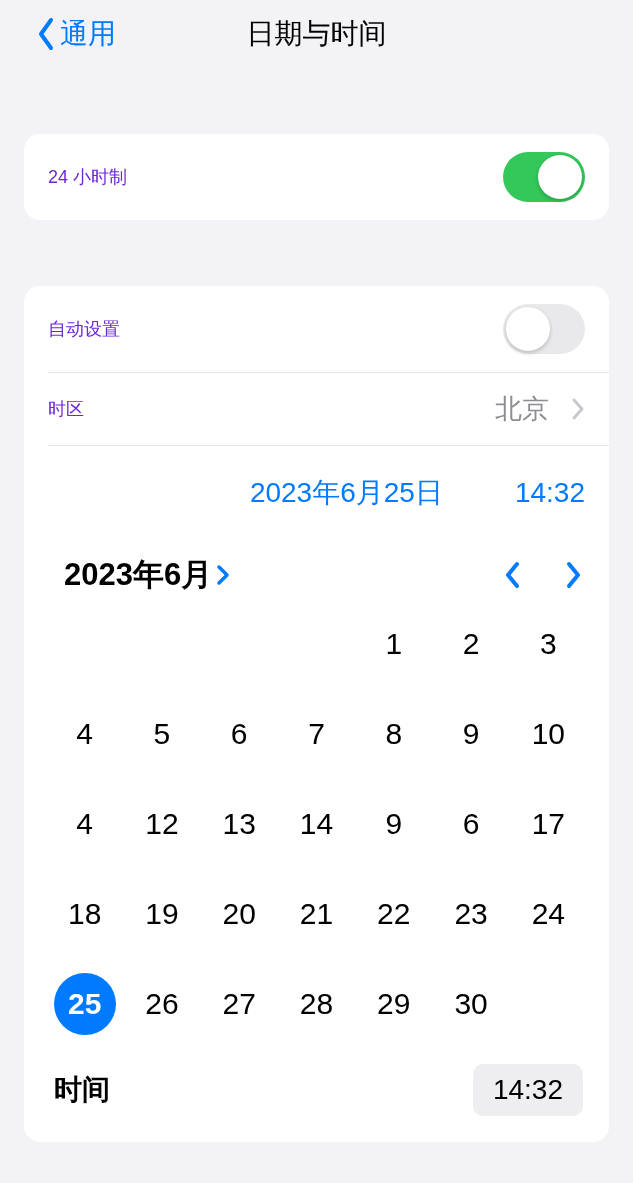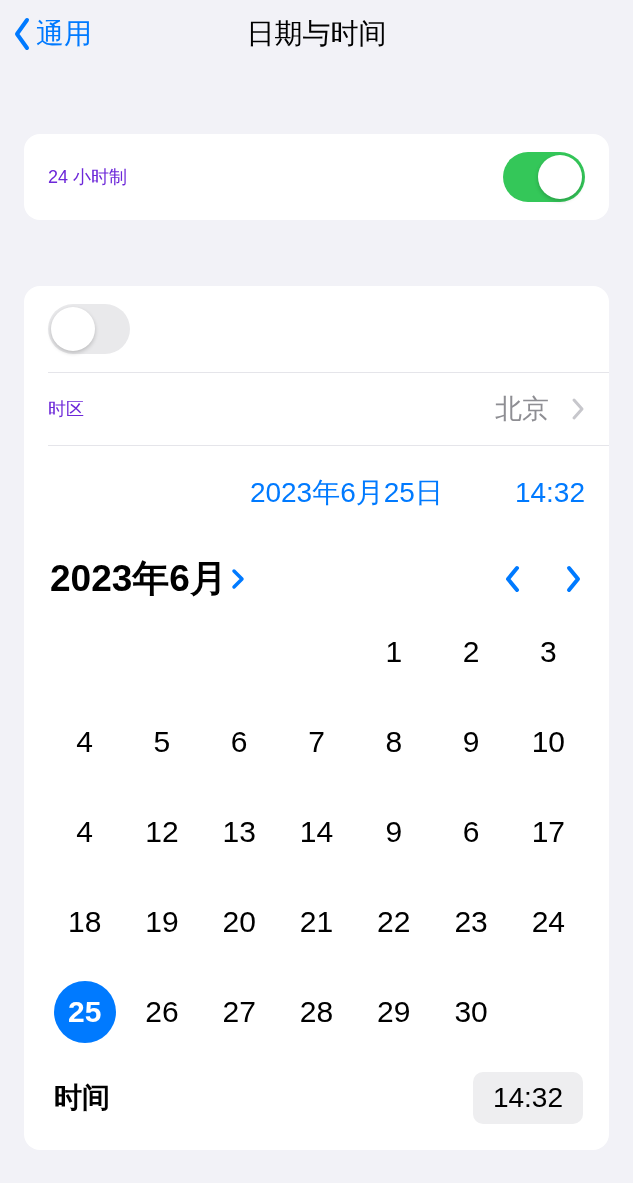--- a/index.html
+++ b/index.html
@@ -9,20 +9,21 @@
       width: 633px;
       height: 1183px;
       overflow: hidden;
       color: #000;
     }
     .header {
       display: flex;
       align-items: center;
       height: 68px;
       position: relative;
+      padding-left: 24px;
     }
     .back-btn {
       display: flex;
       align-items: center;
       color: #007aff;
       font-size: 28px;
       padding-left: 12px;
       cursor: pointer;
     }
     .back-chevron {
@@ -109,24 +110,25 @@
     }
     .cal-header {
       display: flex;
       align-items: center;
       justify-content: space-between;
       padding: 22px 4px 16px;
     }
     .month-label {
       display: flex;
       align-items: center;
-      font-size: 37px;
+      font-size: 31px;
       font-weight: 600;
       cursor: pointer;
       gap: 4px;
+      margin-left: 14px;
     }
     .month-chevron {
       width: 14px;
       height: 22px;
     }
     .nav-arrows {
       display: flex;
       gap: 44px;
     }
     .nav-arrow {
@@ -214,20 +216,21 @@
   <div class="row">
     <span class="row-label">24 小时制</span>
     <div class="toggle on">
       <div class="toggle-knob"></div>
     </div>
   </div>
 </div>
 
 <div class="section section-2">
   <div class="row">
+    <span class="row-label">自动设置</span>
     <div class="toggle off">
       <div class="toggle-knob"></div>
     </div>
   </div>
   <div class="divider"></div>
   <div class="row">
     <span class="row-label">时区</span>
     <div class="row-value">
       <span>北京</span>
       <svg class="chevron-right" viewBox="0 0 14 24">

